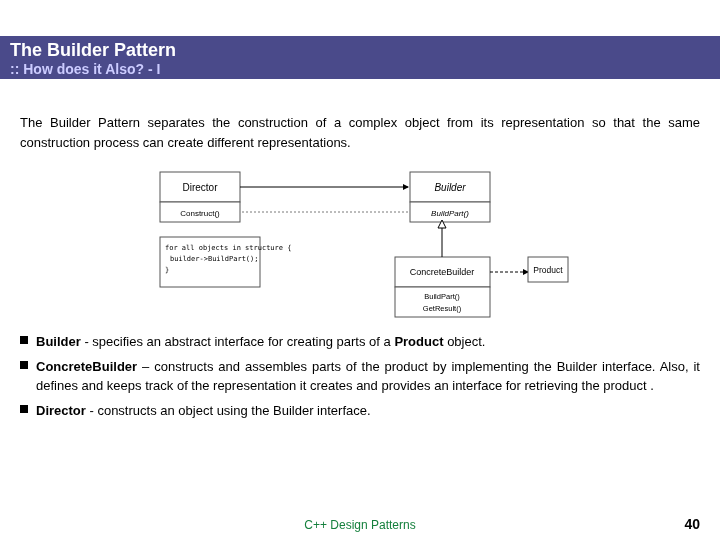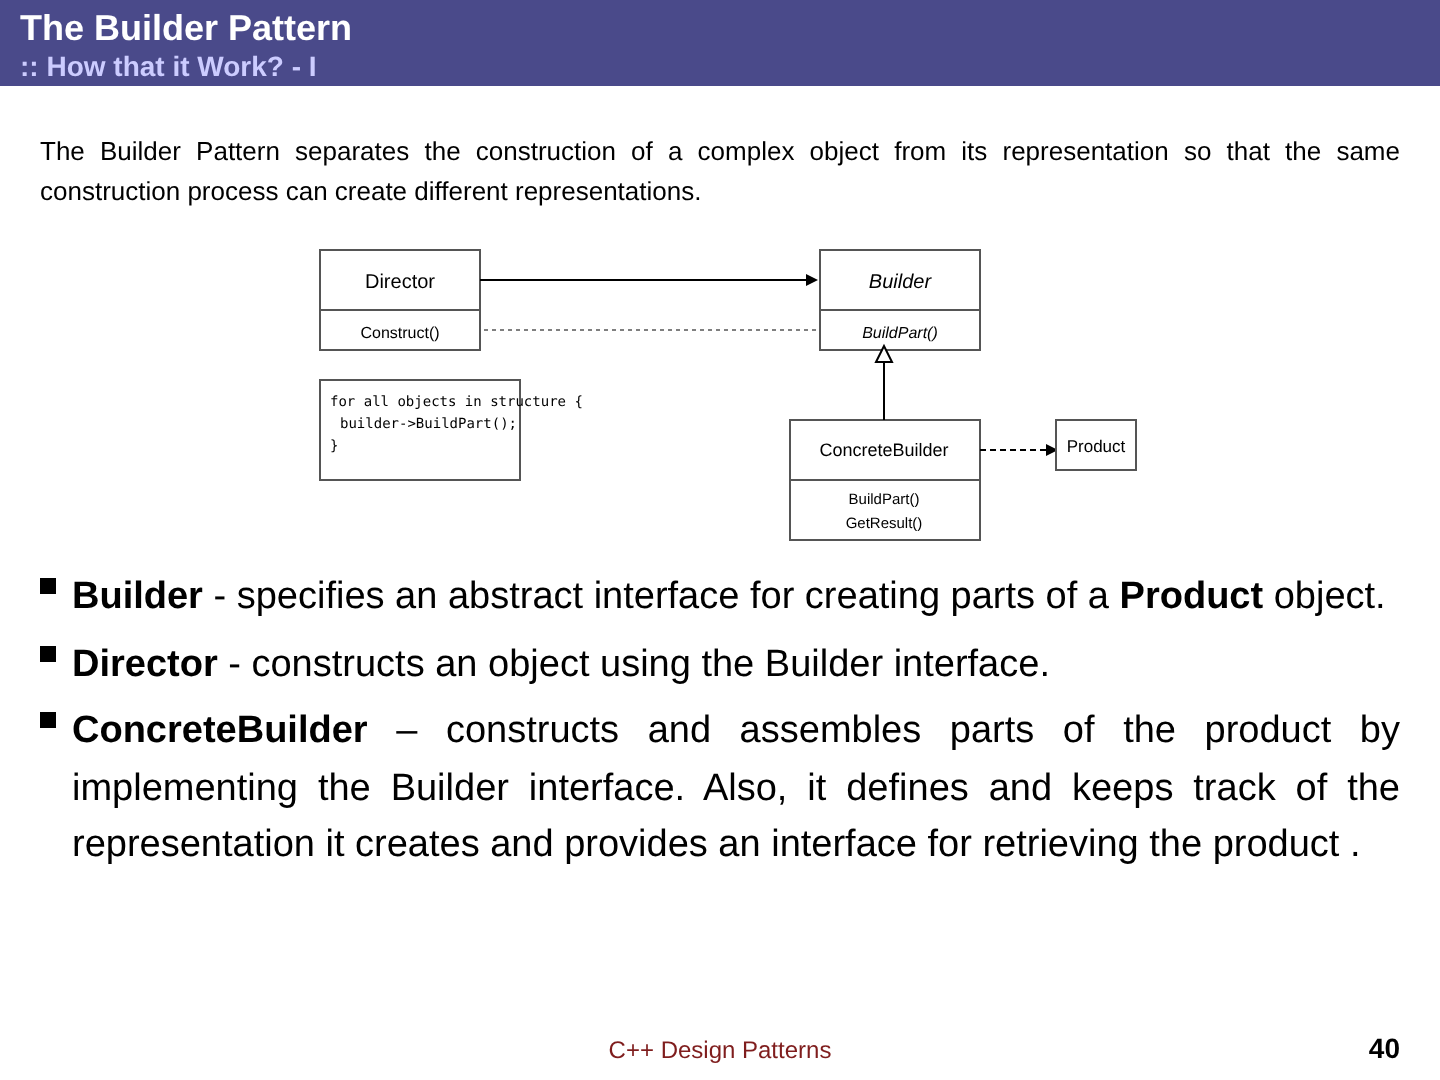--- a/index.html
+++ b/index.html
@@ -9,36 +9,38 @@
       background: #ffffff;
       font-family: Arial, sans-serif;
       font-size: 13px;
       color: #000000;
       overflow: hidden;
     }
 
     .header-bar {
       background: #4a4a8a;
       padding: 4px 10px 2px 10px;
+      margin-top: 36px;
     }
 
     .header-title {
       color: #ffffff;
       font-size: 18px;
       font-weight: bold;
     }
 
     .header-subtitle {
       color: #ccccff;
       font-size: 14px;
       font-weight: bold;
     }
 
     .content {
-      padding: 23px 20px 4px 20px;
+      padding: 10px 20px 4px 20px;
+      margin-top: 24px;
     }
 
     .intro-text {
       font-size: 13px;
       line-height: 1.5;
       text-align: justify;
       margin-bottom: 10px;
     }
 
     .diagram-container {
@@ -63,21 +65,21 @@
     .bullet-list {
       list-style: none;
       padding: 0;
       margin: 0;
     }
 
     .bullet-list li {
       display: flex;
       align-items: flex-start;
       margin-bottom: 5px;
-      font-size: 19px;
+      font-size: 13px;
       line-height: 1.5;
     }
 
     .bullet-square {
       width: 8px;
       height: 8px;
       background: #000;
       flex-shrink: 0;
       margin-top: 4px;
       margin-right: 8px;
@@ -95,38 +97,38 @@
       bottom: 8px;
       left: 0;
       right: 0;
       display: flex;
       justify-content: center;
       align-items: center;
     }
 
     .footer-text {
       font-size: 12px;
-      color: #7f1d1d;
+      color: #15803d;
     }
 
     .page-number {
       position: absolute;
       bottom: 8px;
       right: 20px;
       font-size: 14px;
       font-weight: bold;
       color: #000;
     }
   </style>
 </head>
 <body>
 
 <div class="header-bar">
   <div class="header-title">The Builder Pattern</div>
-  <div class="header-subtitle">:: How that it Work? - I</div>
+  <div class="header-subtitle">:: How does it Also? - I</div>
 </div>
 
 <div class="content">
   <p class="intro-text">The Builder Pattern separates the construction of a complex object from its representation so that the same construction process can create different representations.</p>
 
   <div class="diagram-container">
     <div class="diagram">
       <svg viewBox="0 0 420 160" xmlns="http://www.w3.org/2000/svg">
 
         <rect x="10" y="10" width="80" height="30" fill="white" stroke="#555" stroke-width="1"></rect>
@@ -177,27 +179,27 @@
   <ul class="bullet-list">
     <li>
       <span class="bullet-square"></span>
       <span class="bullet-text">
         <span class="bold">Builder</span> - specifies an abstract interface for creating parts of a <span class="bold">Product</span> object.
       </span>
     </li>
     <li>
       <span class="bullet-square"></span>
       <span class="bullet-text">
-        <span class="bold">Director</span> - constructs an object using the Builder interface.
+        <span class="bold">ConcreteBuilder</span> – constructs and assembles parts of the product by implementing the Builder interface. Also, it defines and keeps track of the representation it creates and provides an interface for retrieving the product .
       </span>
     </li>
     <li>
       <span class="bullet-square"></span>
       <span class="bullet-text">
-        <span class="bold">ConcreteBuilder</span> – constructs and assembles parts of the product by implementing the Builder interface. Also, it defines and keeps track of the representation it creates and provides an interface for retrieving the product .
+        <span class="bold">Director</span> - constructs an object using the Builder interface.
       </span>
     </li>
   </ul>
 </div>
 
 <div class="footer">
   <span class="footer-text">C++ Design Patterns</span>
 </div>
 <div class="page-number">40</div>
 

